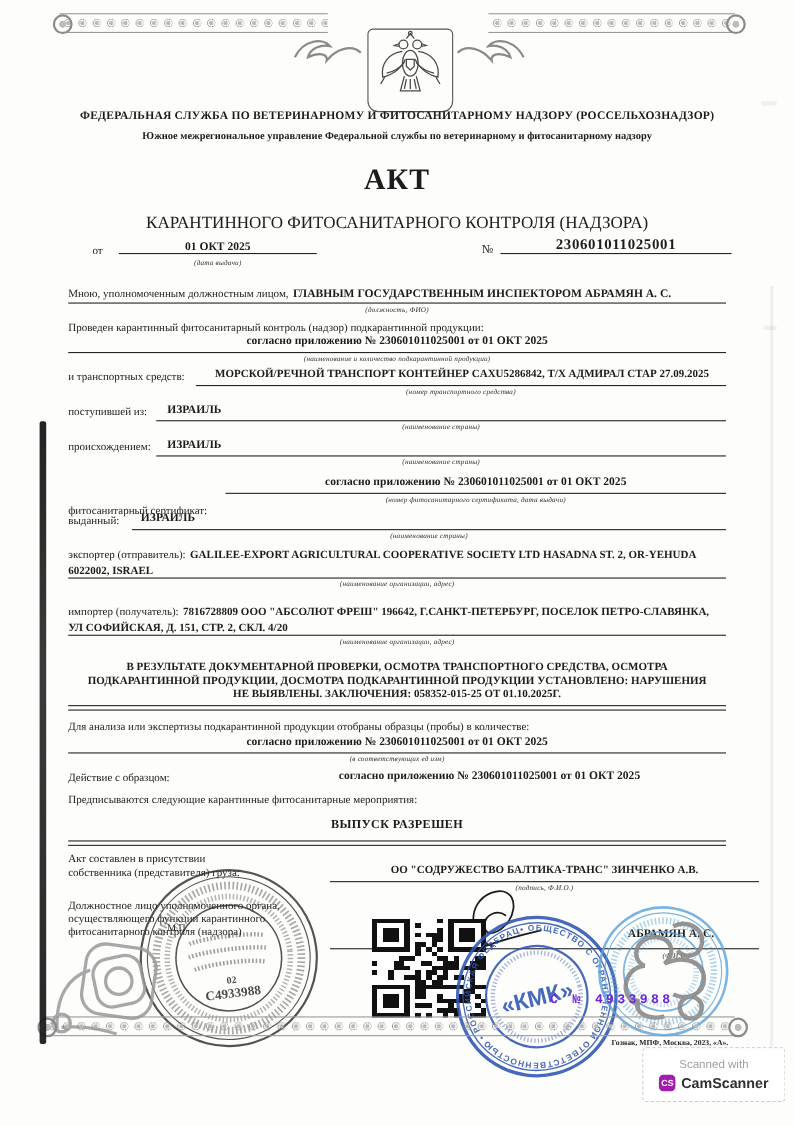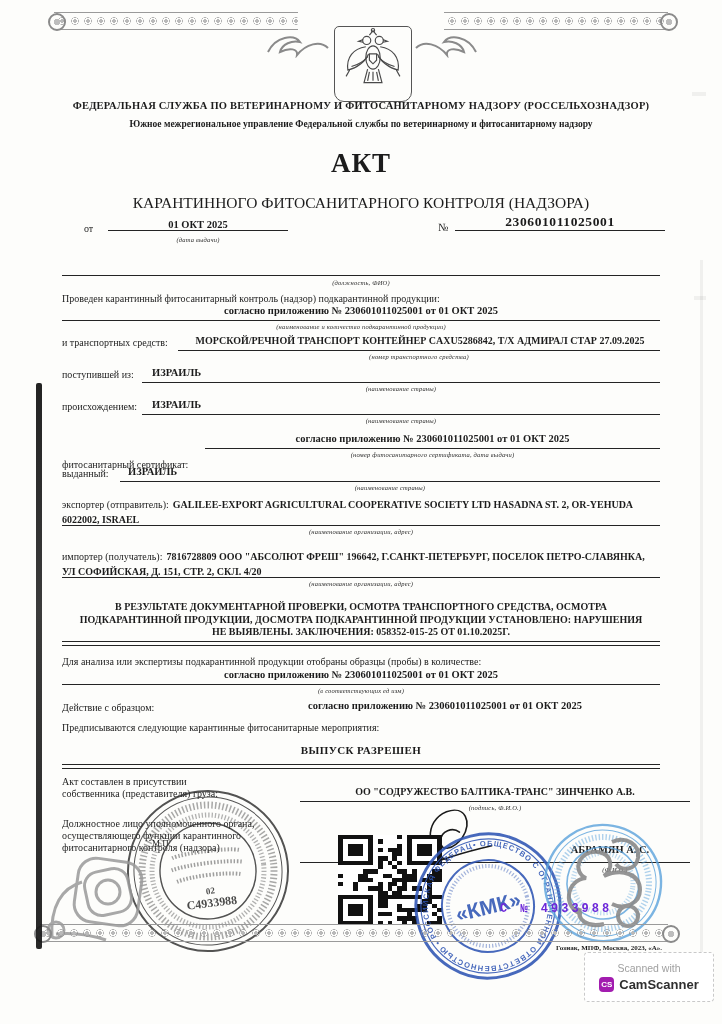--- a/index.html
+++ b/index.html
@@ -75,20 +75,24 @@
   <div class="abs ctr b" style="left:60px;top:119px;width:602px;font-size:9.5px;">Южное межрегиональное управление Федеральной службы по ветеринарному и фитосанитарному надзору</div>
   <div class="abs ctr b" style="left:61px;top:148px;width:600px;font-size:27px;letter-spacing:1px;">АКТ</div>
   <div class="abs ctr" style="left:61px;top:180px;width:600px;font-size:15.5px;margin-top:14px;">КАРАНТИННОГО ФИТОСАНИТАРНОГО КОНТРОЛЯ (НАДЗОРА)</div>
 
   <div class="abs lbl" style="left:84px;top:223px;">от</div>
   <div class="abs ctr b" style="left:108px;top:219px;width:180px;font-size:10.5px;border-bottom:1.2px solid #242424;">01 ОКТ 2025</div>
   <div class="abs cap" style="left:108px;top:236px;width:180px;">(дата выдачи)</div>
   <div class="abs" style="left:438px;top:221px;font-size:11px;">№</div>
   <div class="abs ctr b" style="left:455px;top:214px;width:210px;font-size:13.5px;letter-spacing:.6px;border-bottom:1.2px solid #242424;">230601011025001</div>
 
+  <div class="abs" style="left:62px;top:257px;width:598px;">
+    <span class="lbl">Мною, уполномоченным должностным лицом,</span>
+    <span class="val" style="font-size:10.5px;">ГЛАВНЫМ ГОСУДАРСТВЕННЫМ ИНСПЕКТОРОМ АБРАМЯН А. С.</span>
+  </div>
   <div class="abs hr" style="left:62px;top:275px;width:598px;"></div>
   <div class="abs cap" style="left:62px;top:279px;width:598px;">(должность, ФИО)</div>
 
   <div class="abs lbl" style="left:62px;top:293px;">Проведен карантинный фитосанитарный контроль (надзор) подкарантинной продукции:</div>
   <div class="abs ctr b" style="left:62px;top:305px;width:598px;font-size:10.5px;">согласно приложению № 230601011025001 от 01 ОКТ 2025</div>
   <div class="abs hr" style="left:62px;top:320px;width:598px;"></div>
   <div class="abs cap" style="left:62px;top:323px;width:598px;">(наименование и количество подкарантинной продукции)</div>
 
   <div class="abs lbl" style="left:62px;top:337px;">и транспортных средств:</div>
   <div class="abs ctr b" style="left:180px;top:335px;width:480px;font-size:10px;">МОРСКОЙ/РЕЧНОЙ ТРАНСПОРТ КОНТЕЙНЕР CAXU5286842, Т/Х АДМИРАЛ СТАР 27.09.2025</div>

